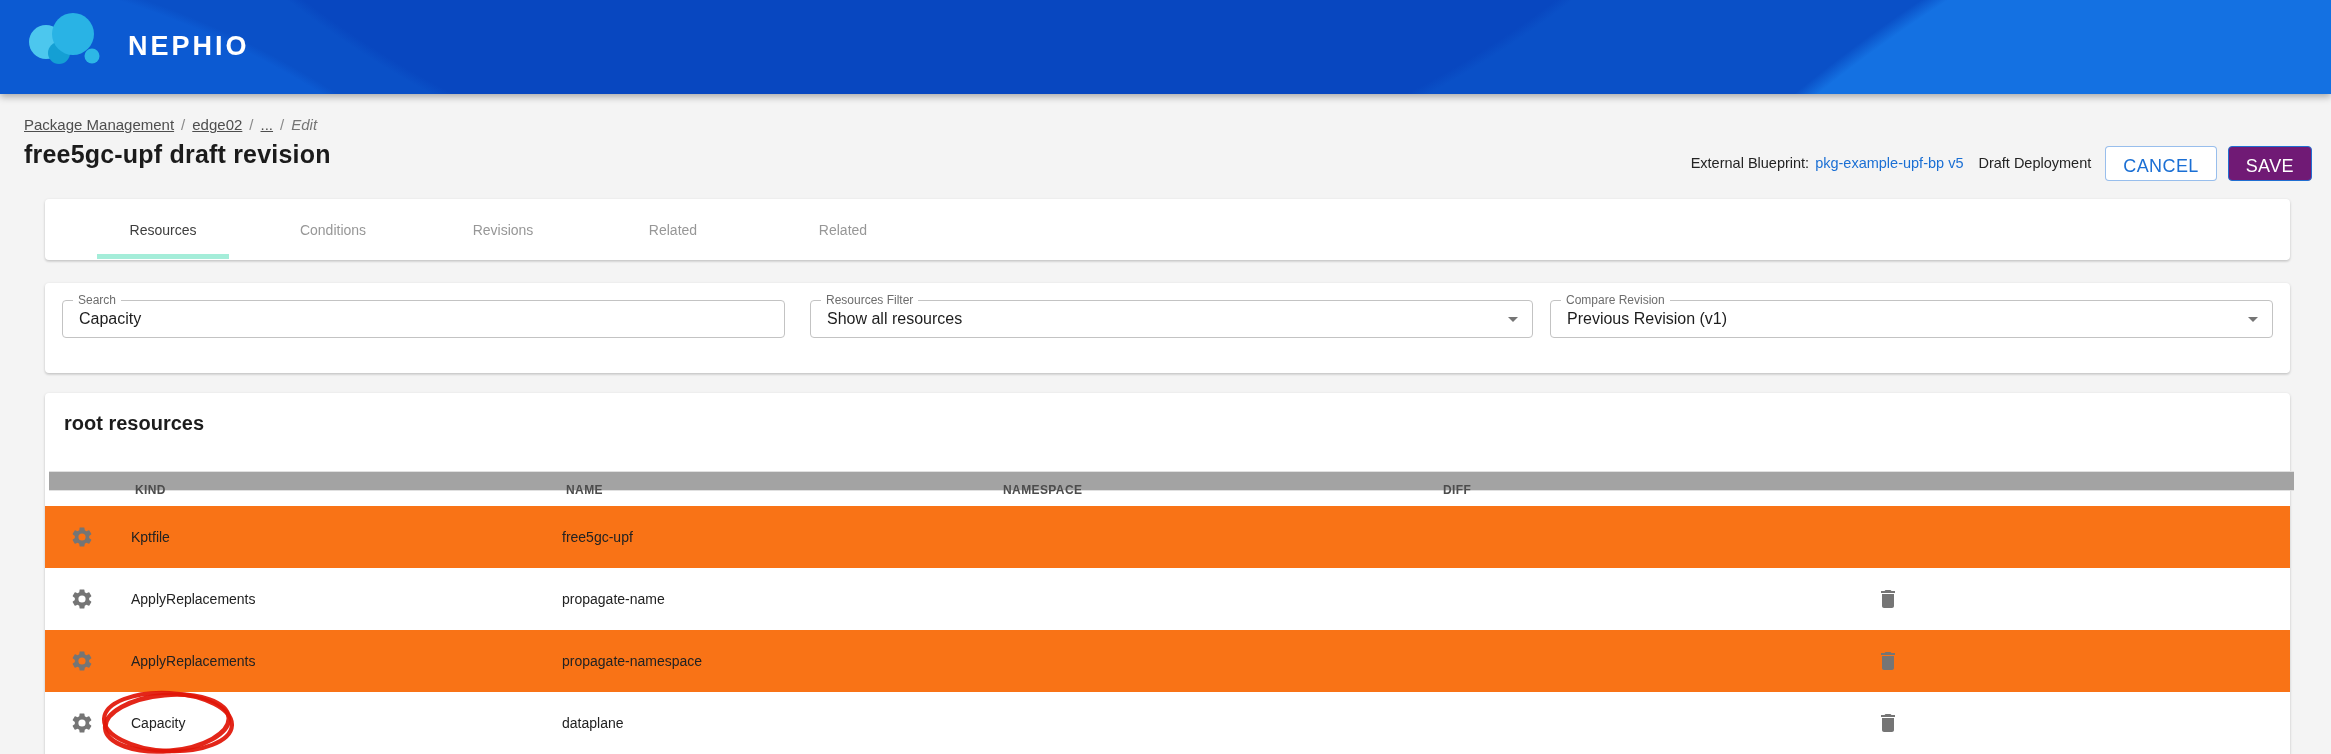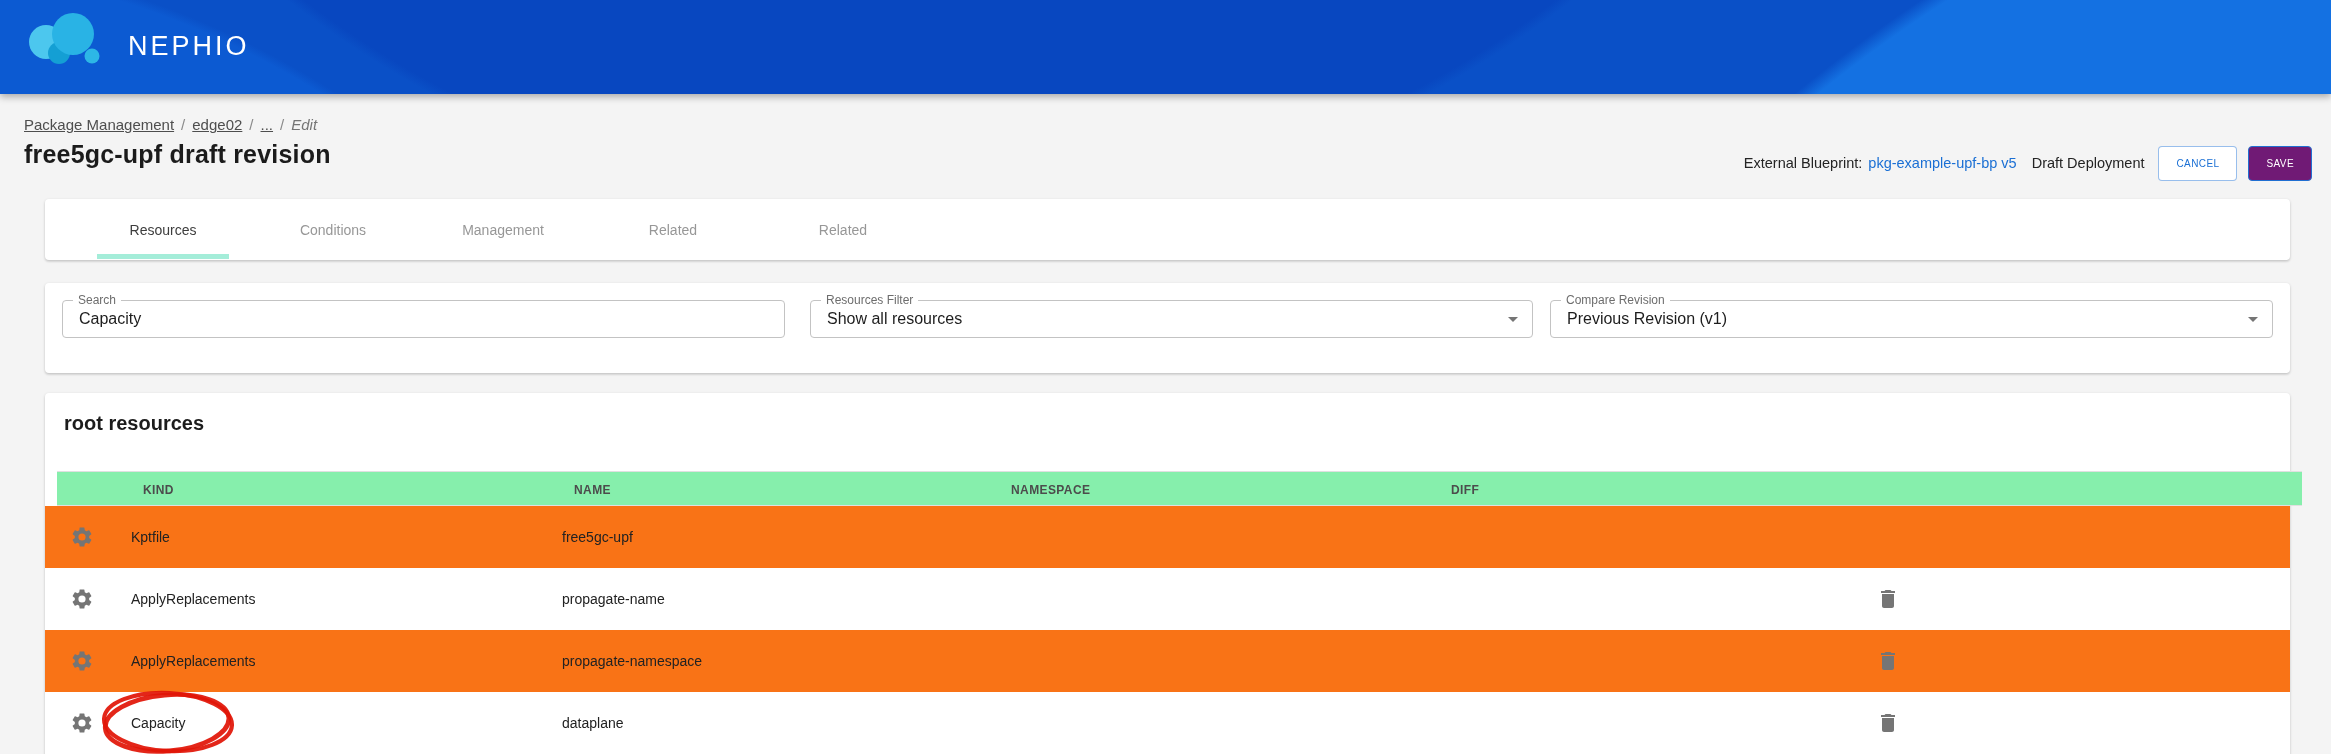--- a/index.html
+++ b/index.html
@@ -9,36 +9,36 @@
   
   .appbar{position:absolute;left:0;top:0;width:2331px;height:94px;
     background-color:#0a50c7;
     background-image:
       radial-gradient(circle 420px at 1495px 530px, #0842ba 99%, rgba(8,66,186,0) 100%),
       radial-gradient(circle 1500px at 2750px 1250px, #1471e2 99%, rgba(20,113,226,0) 100%),
       radial-gradient(circle 1050px at 930px -830px, #0847c0 99%, rgba(8,71,192,0) 100%),
       radial-gradient(circle 900px at -150px 850px, #0c5ad2 99%, rgba(12,90,210,0) 100%);
     box-shadow:0 3px 7px rgba(0,0,0,.30);z-index:5;}
   .logo{position:absolute;left:22px;top:6px;display:flex;align-items:center;}
-  .logo-text{color:#fff;font-size:27px;letter-spacing:3px;font-weight:400;margin-left:10px;margin-top:6px;}
+  .logo-text{color:#fff;font-size:27px;letter-spacing:3px;font-weight:700;margin-left:10px;margin-top:6px;}
 
   
   .hdr-block{position:absolute;left:24px;top:116px;}
   .breadcrumb{font-size:15px;color:#757575;display:flex;gap:7px;align-items:baseline;}
   .breadcrumb a{color:#4e4e4e;text-decoration:underline;cursor:pointer;}
   .breadcrumb .sep{color:#8a8a8a;}
   .breadcrumb em{font-style:italic;color:#757575;}
   .page-title{margin:7px 0 0 0;font-size:25px;font-weight:700;color:#1b1b1b;letter-spacing:.2px;}
 
   
   .meta{position:absolute;right:19px;top:145px;height:36px;display:flex;align-items:center;font-size:14.5px;color:#242424;}
   .meta .bp-label{margin-right:6px;}
   .meta .bp-link{color:#1a6fd4;text-decoration:none;cursor:pointer;margin-right:15px;}
   .meta .status{margin-right:14px;}
-  .btn{height:35px;border-radius:4px;font-family:"Liberation Sans",sans-serif;font-size:10px;
+  .btn{height:35px;border-radius:4px;font-family:"Liberation Sans",sans-serif;font-size:18px;
        font-weight:500;letter-spacing:.4px;padding:9px 17px;cursor:pointer;}
   .btn-outline{background:#fff;border:1px solid rgba(26,111,212,.45);color:#1a6fd4;margin-right:11px;}
   .btn-filled{background:#701a75;border:1px solid #206fd2;color:#fff;}
 
   
   .card{position:absolute;left:45px;width:2245px;background:#fff;border-radius:4px;
         box-shadow:0 1px 3px rgba(0,0,0,.18),0 2px 2px rgba(0,0,0,.05);}
 
   
   .tabs-card{top:199px;height:61px;}
@@ -55,22 +55,22 @@
   .field input{position:absolute;left:0;top:0;width:100%;height:100%;border:none;outline:none;background:transparent;
                padding:0 0 0 16px;font-family:"Liberation Sans",sans-serif;font-size:16px;color:#1d1d1d;box-sizing:border-box;}
   .field .arrow{position:absolute;right:7px;top:50%;transform:translateY(-50%);width:24px;height:24px;cursor:pointer;}
   .f-search{left:17px;width:723px;}
   .f-filter{left:765px;width:723px;cursor:pointer;}
   .f-compare{left:1505px;width:723px;cursor:pointer;}
 
   
   .table-card{top:393px;height:430px;}
   .section-title{position:absolute;left:19px;top:19px;margin:0;font-size:20px;font-weight:700;color:#1c1c1c;}
-  .thead{position:absolute;left:12px;top:78px;width:100%;height:35px;box-sizing:border-box;
-         border-top:1px solid #e0e0e0;border-bottom:1px solid #e0e0e0;background:#86efac;}
+  .thead{position:absolute;left:4px;top:78px;width:100%;height:20px;box-sizing:border-box;
+         border-top:1px solid #e0e0e0;border-bottom:1px solid #e0e0e0;background:#a3a3a3;}
   .hcell{position:absolute;top:0;height:35px;display:flex;align-items:center;
          font-size:12px;font-weight:700;color:#4c4c4c;letter-spacing:.4px;}
   .rows{position:absolute;left:0;top:113px;width:100%;}
   .trow{position:relative;width:100%;height:62px;cursor:pointer;}
   .trow.stripe{background:#f97316;}
   .tcell{position:absolute;top:50%;transform:translateY(-50%);font-size:14px;color:#222;white-space:nowrap;}
   .c-kind{left:86px;}.c-name{left:517px;}.c-ns{left:954px;}.c-diff{left:1394px;}
   .h-kind{left:86px;}.h-name{left:517px;}.h-ns{left:954px;}.h-diff{left:1394px;}
   .gear{position:absolute;left:25px;top:19px;width:24px;height:24px;}
   .trash-btn{position:absolute;left:1831px;top:19px;width:24px;height:24px;padding:0;border:none;background:transparent;cursor:pointer;}
@@ -112,21 +112,21 @@
     <span class="bp-label">External Blueprint:</span>
     <a class="bp-link">pkg-example-upf-bp v5</a>
     <span class="status">Draft Deployment</span>
     <button class="btn btn-outline">CANCEL</button>
     <button class="btn btn-filled">SAVE</button>
   </div>
 
   <div class="card tabs-card">
     <div class="tab active" style="left:52px">Resources</div>
     <div class="tab" style="left:222px">Conditions</div>
-    <div class="tab" style="left:392px">Management</div>
+    <div class="tab" style="left:392px">Revisions</div>
     <div class="tab" style="left:562px">Related</div>
     <div class="tab" style="left:732px">Related</div>
     <div class="tab-indicator"></div>
   </div>
 
   <div class="card fields-card">
 
     <div class="field f-search">
       <span class="flabel">Search</span>
       <input type="text" value="Capacity" style="">

